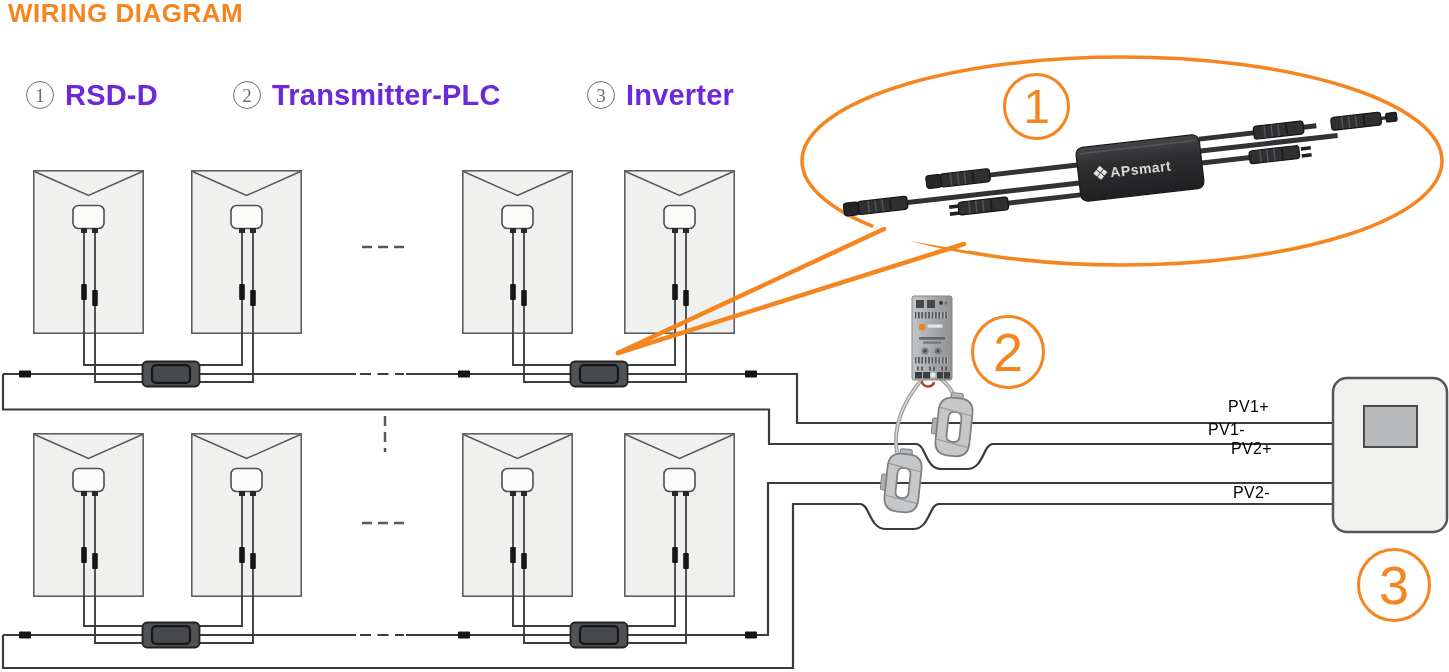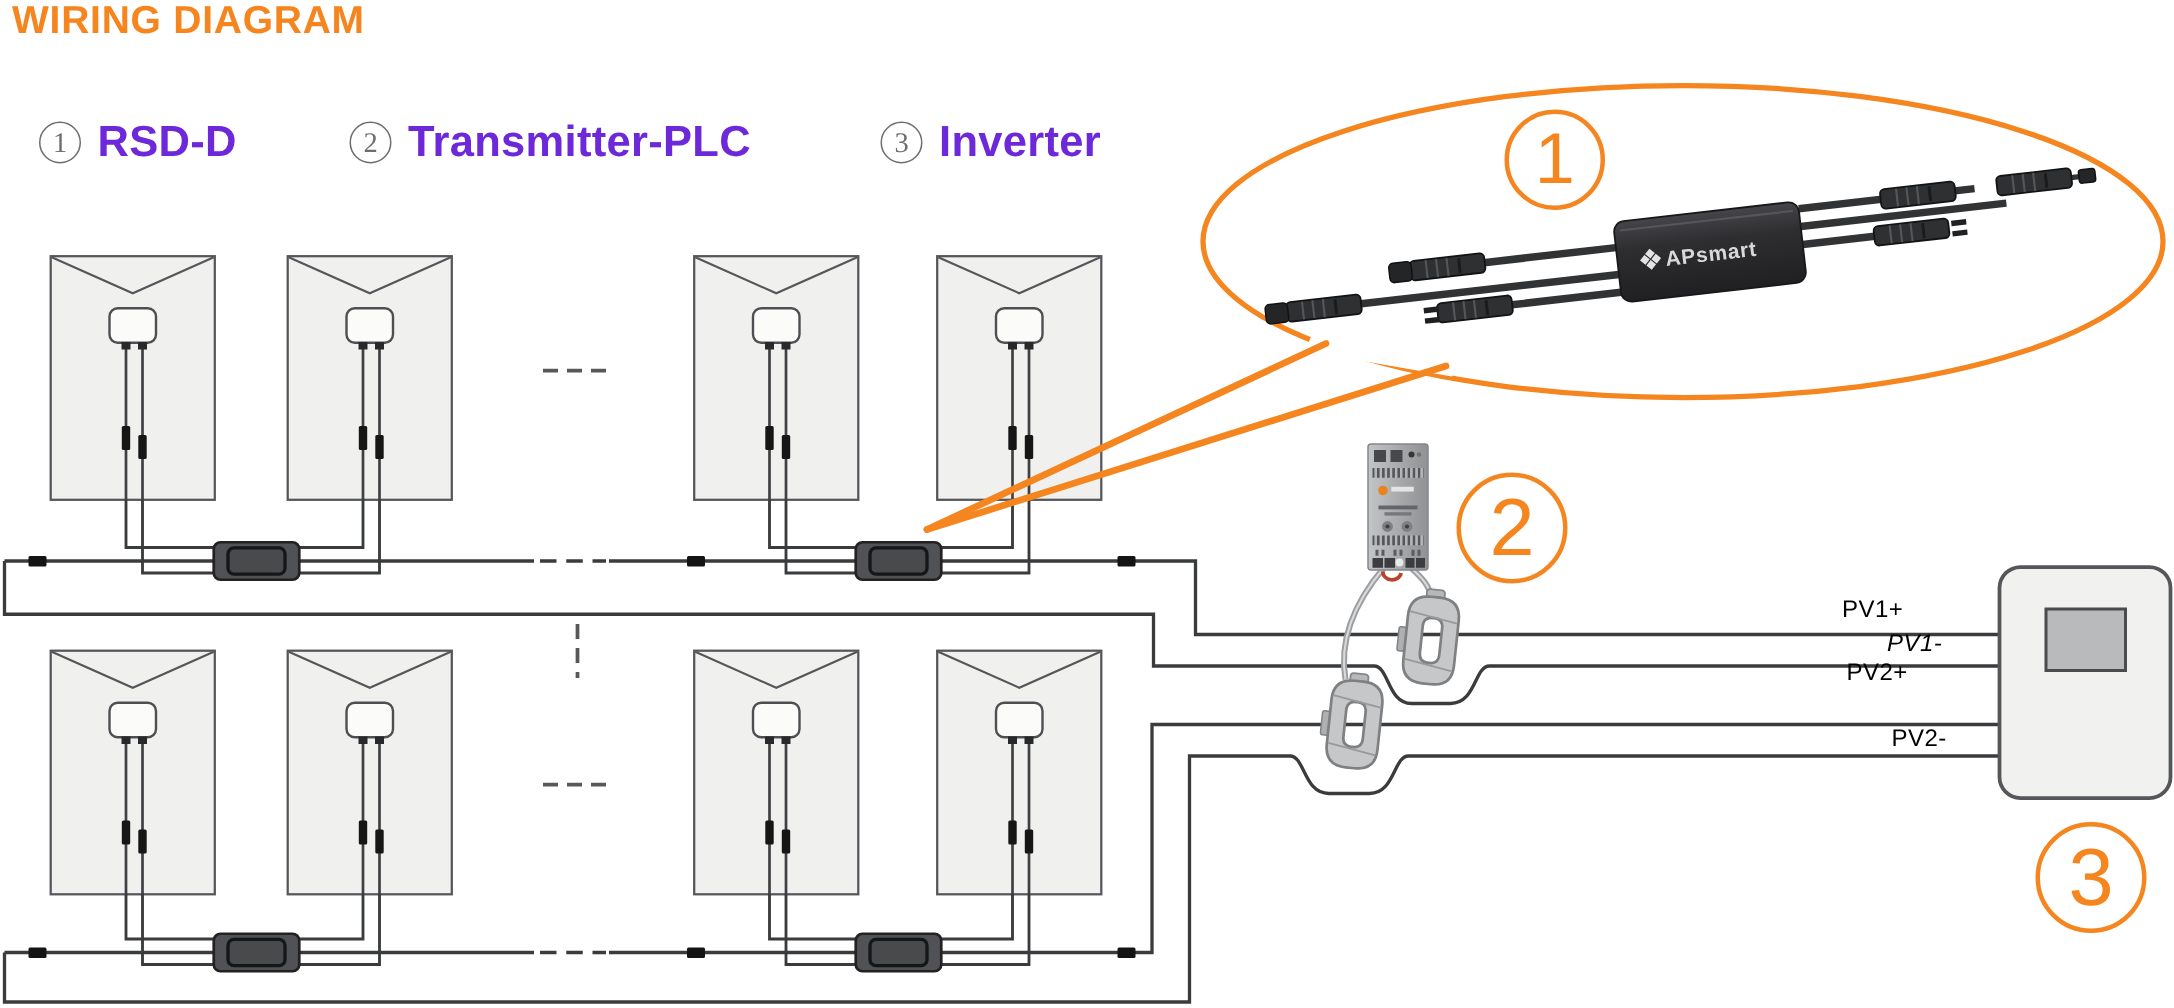--- a/index.html
+++ b/index.html
@@ -22,22 +22,22 @@
     position:absolute;box-sizing:border-box;border:3.5px solid #f5851f;border-radius:50%;
     display:flex;align-items:center;justify-content:center;color:#f5851f;
     font-family:"Liberation Sans", sans-serif;
   }
   #callout-1{left:1003px;top:73px;width:67px;height:67px;font-size:48px;border-width:3px;}
   #callout-2{left:971px;top:315px;width:74px;height:74px;font-size:54px;}
   #callout-3{left:1357px;top:548px;width:74px;height:74px;font-size:54px;}
   .pv-label{
     position:absolute;font-size:16px;font-weight:500;color:#000000;letter-spacing:0.3px;
   }
-  #pv1p{left:1228px;top:398px;} #pv1m{left:1258px;top:421px;font-style:italic;}
-  #pv2p{left:1231px;top:440px;} #pv2m{left:1233px;top:484px;margin-left:28px;}
+  #pv1p{left:1228px;top:398px;} #pv1m{left:1208px;top:421px;}
+  #pv2p{left:1231px;top:440px;} #pv2m{left:1233px;top:484px;}
   svg{position:absolute;left:0;top:0;}
 </style>
 </head>
 <body>
 
 <div id="canvas">
 
   <svg width="1449" height="672" viewBox="0 0 1449 672">
     <defs>
       <linearGradient id="gradPLC" x1="0" y1="0" x2="1" y2="0">

